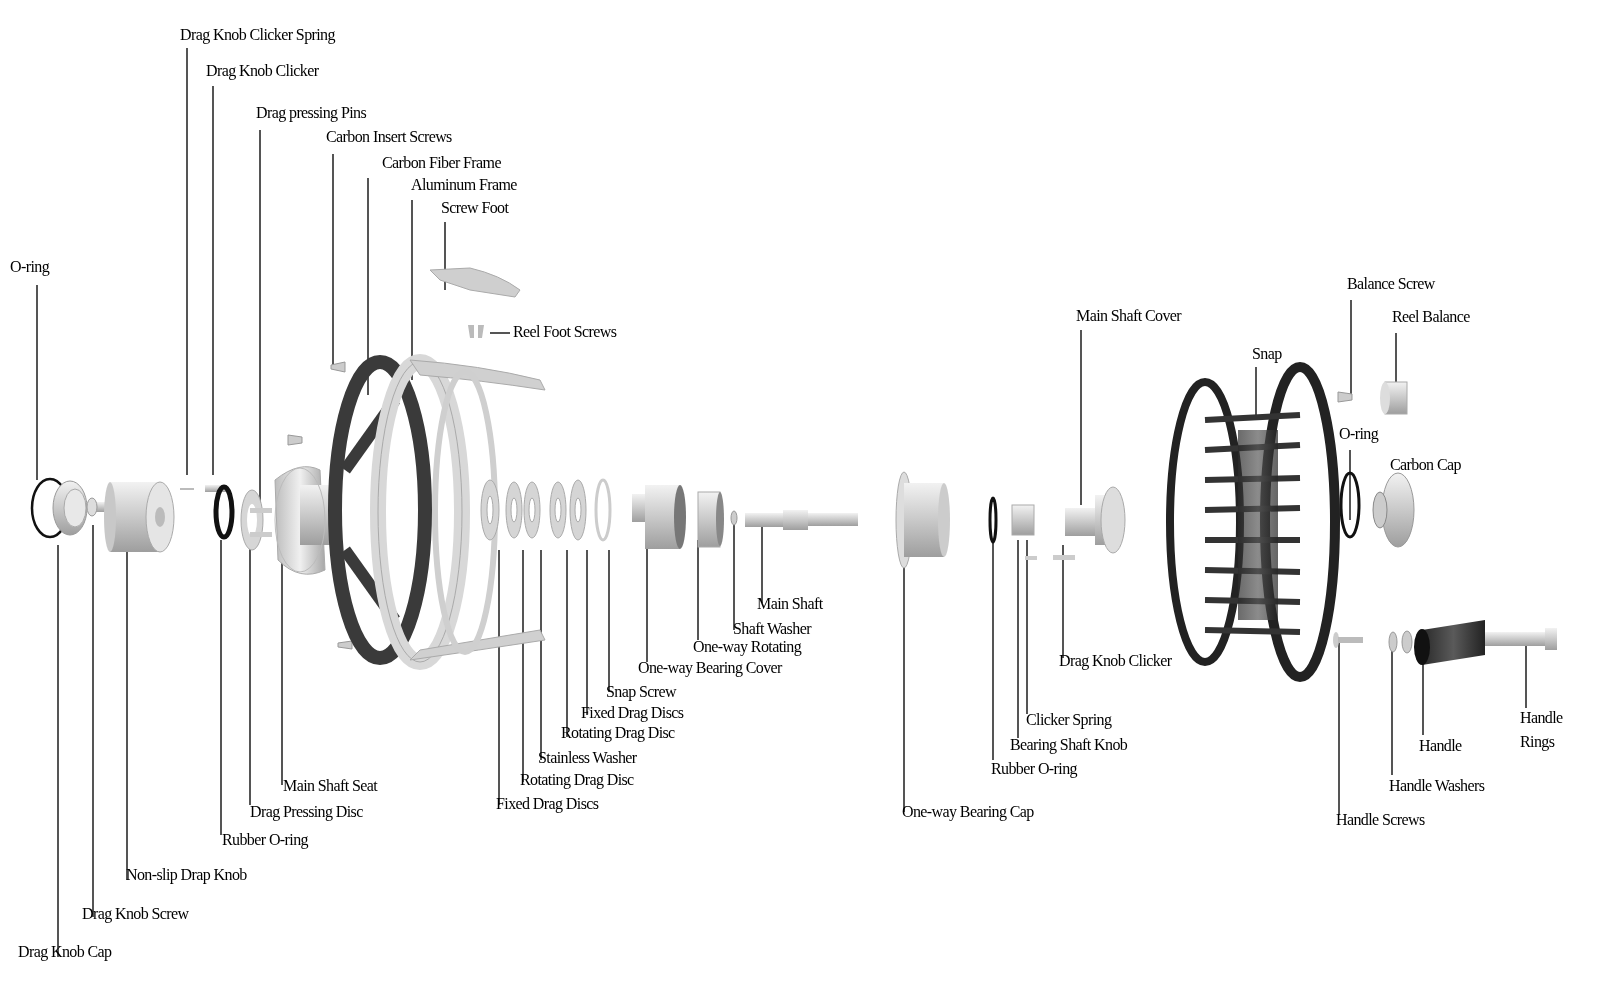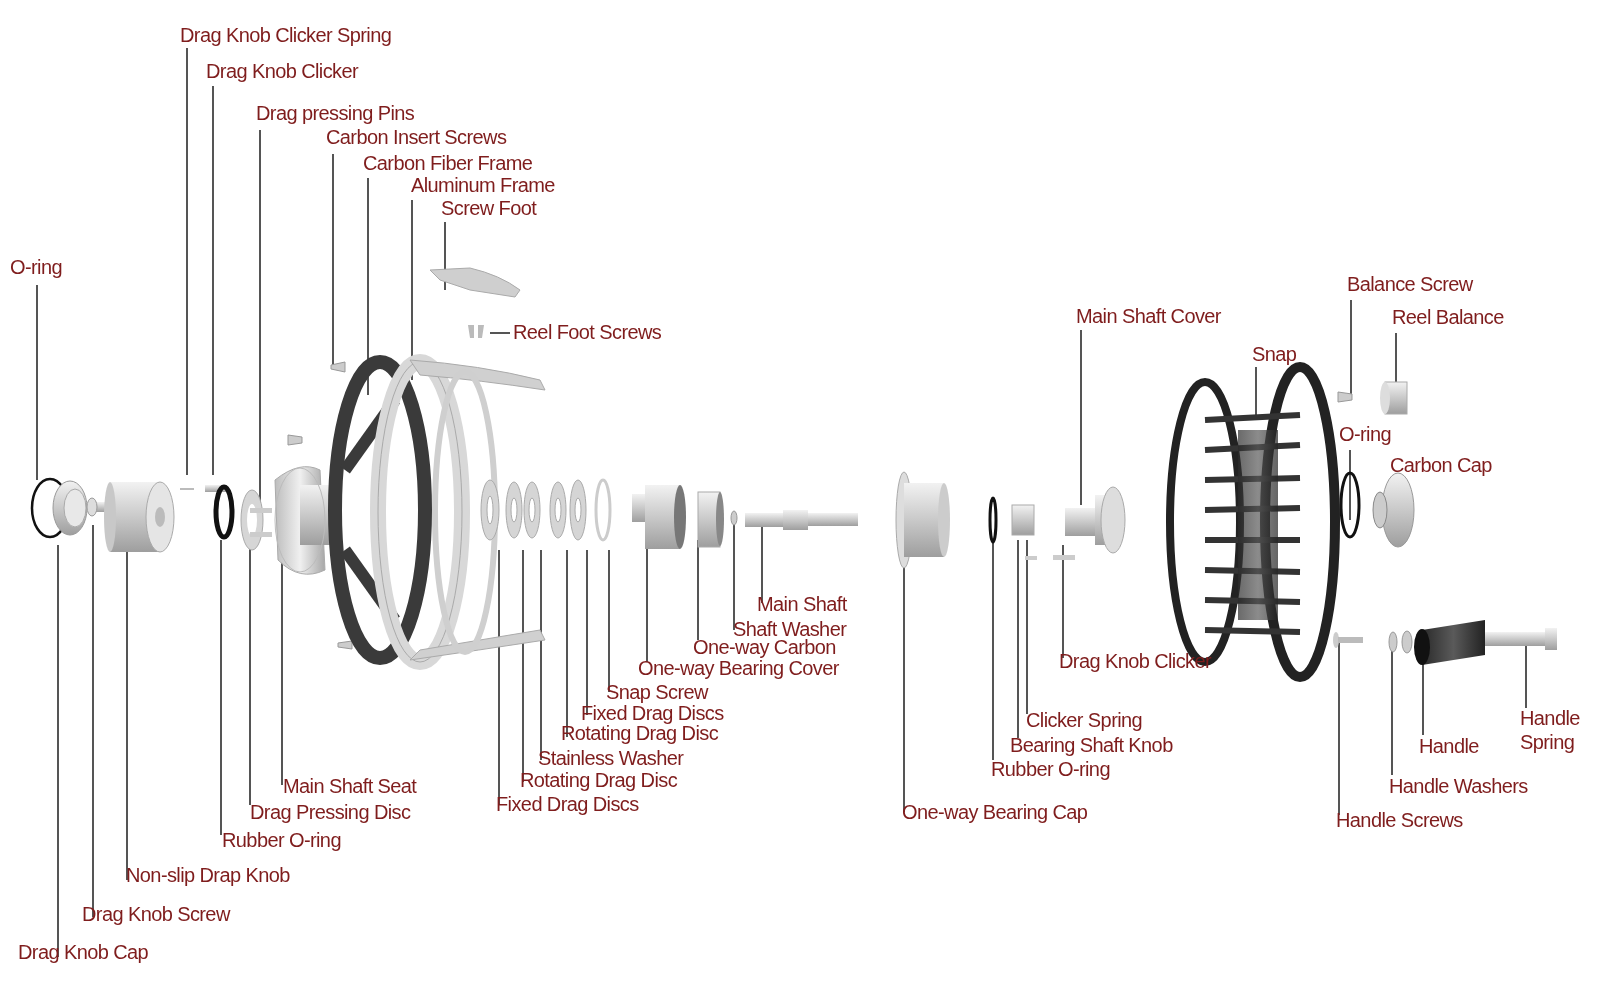--- a/index.html
+++ b/index.html
@@ -1,18 +1,18 @@
 <!DOCTYPE html>
 <html><head>
 <meta charset="utf-8">
 <style>
   html,body{margin:0;padding:0;background:#ffffff;}
   body{width:1600px;height:998px;position:relative;overflow:hidden;font-family:"DejaVu Sans",sans-serif;}
   #art{position:absolute;left:0;top:0;width:1600px;height:998px;}
-  .lbl{position:absolute;font-size:20px;color:#7f1d1d;white-space:nowrap;letter-spacing:-0.6px;line-height:22px;font-family:Liberation Sans, sans-serif;}
+  .lbl{position:absolute;font-size:16px;color:#000000;white-space:nowrap;letter-spacing:-0.6px;line-height:22px;font-family:Liberation Serif, serif;}
   .lbl2{white-space:normal;width:80px;line-height:24px;}
 </style>
 </head>
 <body>
 
 <svg id="art" viewBox="0 0 1600 998" xmlns="http://www.w3.org/2000/svg">
   <defs>
     <linearGradient id="gm" x1="0" y1="0" x2="0" y2="1">
       <stop offset="0" stop-color="#f2f2f2"></stop>
         <stop offset="0.5" stop-color="#c9c9c9"></stop>
@@ -233,29 +233,29 @@
   <g>
       <rect x="1485" y="632" width="70" height="14" fill="url(#gm)"></rect>
       <rect x="1545" y="628" width="12" height="22" fill="url(#gm)"></rect>
     </g>
 </svg>
 
 <div class="lbl" style="left:180px;top:24px">Drag Knob Clicker Spring</div>
 <div class="lbl" style="left:206px;top:60px">Drag Knob Clicker</div>
 <div class="lbl" style="left:256px;top:102px">Drag pressing Pins</div>
 <div class="lbl" style="left:326px;top:126px">Carbon Insert Screws</div>
-<div class="lbl" style="left:363px;top:152px">Carbon Fiber Frame</div>
+<div class="lbl" style="left:382px;top:152px">Carbon Fiber Frame</div>
 <div class="lbl" style="left:411px;top:174px">Aluminum Frame</div>
 <div class="lbl" style="left:441px;top:197px">Screw Foot</div>
 <div class="lbl" style="left:513px;top:321px">Reel Foot Screws</div>
 <div class="lbl" style="left:10px;top:256px">O-ring</div>
 
 <div class="lbl" style="left:757px;top:593px">Main Shaft</div>
 <div class="lbl" style="left:733px;top:618px">Shaft Washer</div>
-<div class="lbl" style="left:693px;top:636px">One-way Carbon</div>
+<div class="lbl" style="left:693px;top:636px">One-way Rotating</div>
 <div class="lbl" style="left:638px;top:657px">One-way Bearing Cover</div>
 <div class="lbl" style="left:606px;top:681px">Snap Screw</div>
 <div class="lbl" style="left:581px;top:702px">Fixed Drag Discs</div>
 <div class="lbl" style="left:561px;top:722px">Rotating Drag Disc</div>
 <div class="lbl" style="left:538px;top:747px">Stainless Washer</div>
 <div class="lbl" style="left:520px;top:769px">Rotating Drag Disc</div>
 <div class="lbl" style="left:496px;top:793px">Fixed Drag Discs</div>
 <div class="lbl" style="left:283px;top:775px">Main Shaft Seat</div>
 <div class="lbl" style="left:250px;top:801px">Drag Pressing Disc</div>
 <div class="lbl" style="left:222px;top:829px">Rubber O-ring</div>
@@ -268,15 +268,15 @@
 <div class="lbl" style="left:1347px;top:273px">Balance Screw</div>
 <div class="lbl" style="left:1392px;top:306px">Reel Balance</div>
 <div class="lbl" style="left:1339px;top:423px">O-ring</div>
 <div class="lbl" style="left:1390px;top:454px">Carbon Cap</div>
 <div class="lbl" style="left:1059px;top:650px">Drag Knob Clicker</div>
 <div class="lbl" style="left:1026px;top:709px">Clicker Spring</div>
 <div class="lbl" style="left:1010px;top:734px">Bearing Shaft Knob</div>
 <div class="lbl" style="left:991px;top:758px">Rubber O-ring</div>
 <div class="lbl" style="left:902px;top:801px">One-way Bearing Cap</div>
 <div class="lbl" style="left:1419px;top:735px">Handle</div>
-<div class="lbl lbl2" style="left:1520px;top:706px">Handle Spring</div>
+<div class="lbl lbl2" style="left:1520px;top:706px">Handle Rings</div>
 <div class="lbl" style="left:1389px;top:775px">Handle Washers</div>
 <div class="lbl" style="left:1336px;top:809px">Handle Screws</div>
 
 </body></html>

